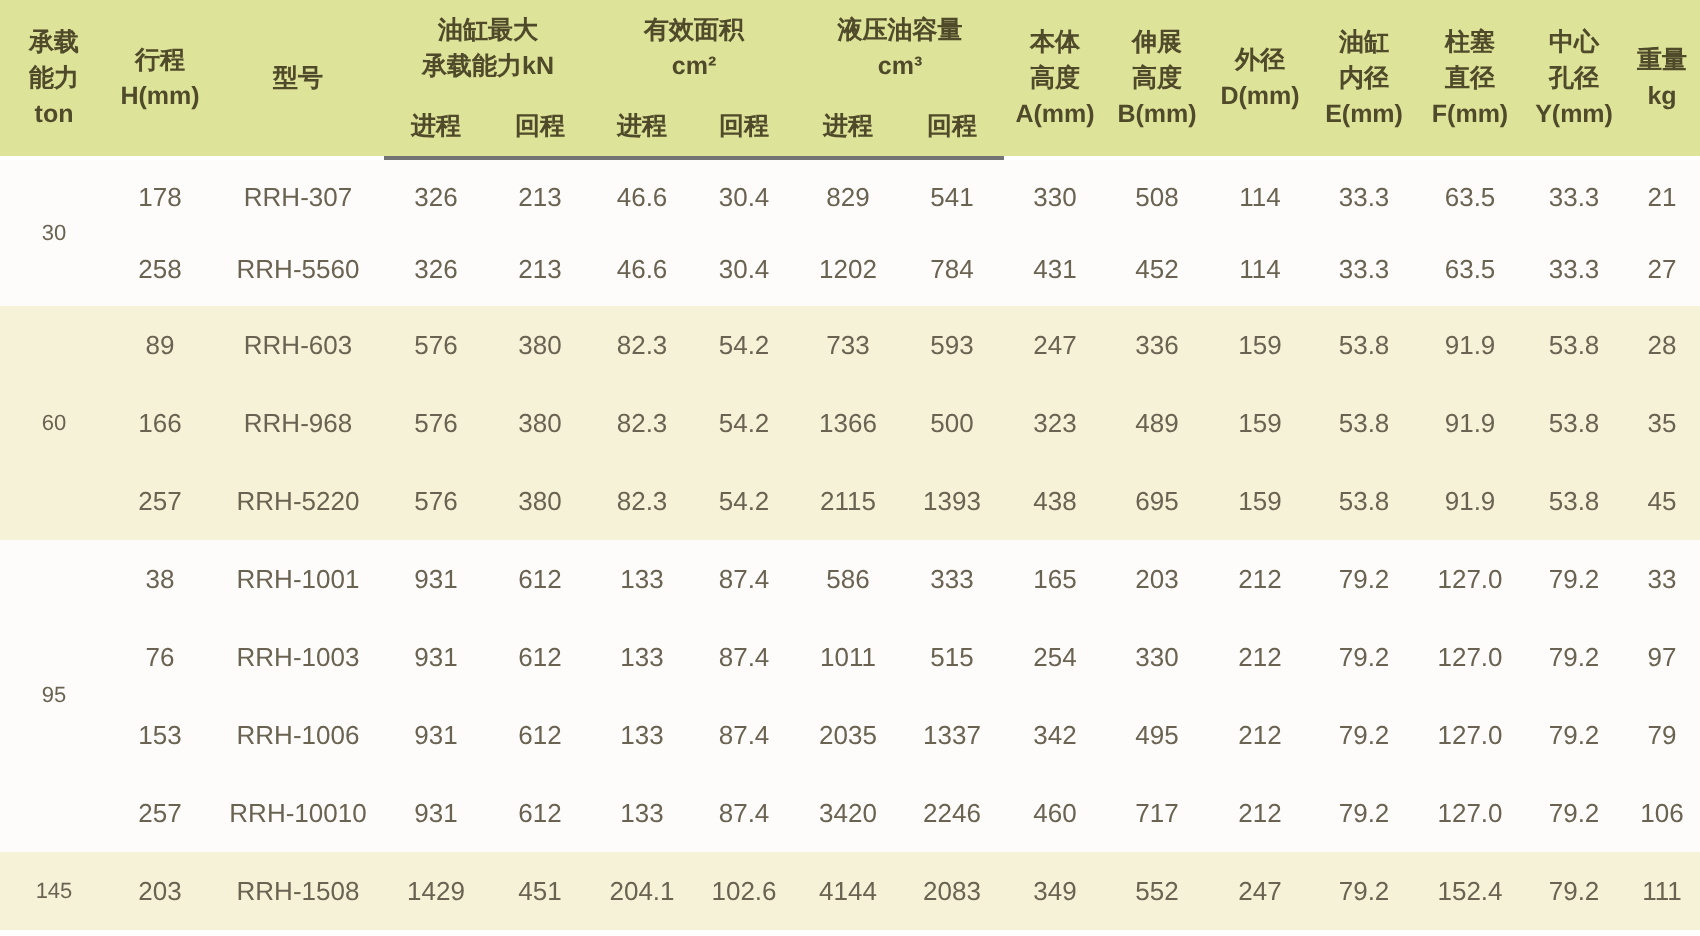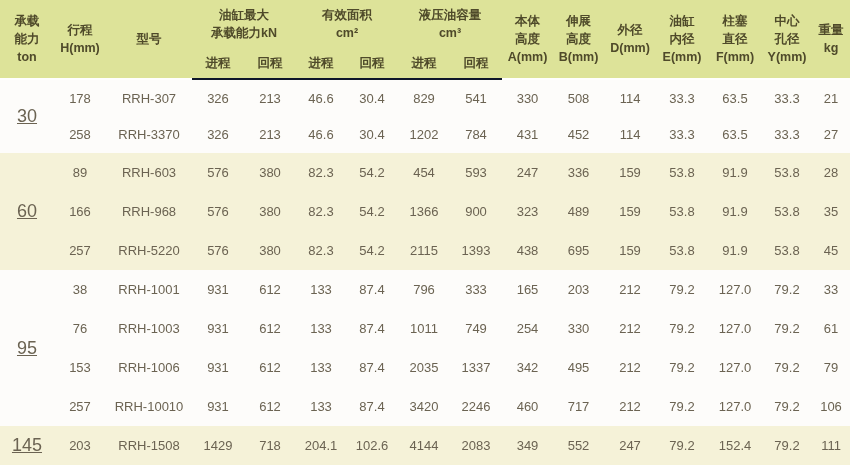--- a/index.html
+++ b/index.html
@@ -30,32 +30,32 @@
   }
   thead th {
     background: #dde399;
     color: #4f4a2a;
     font-weight: bold;
     font-size: 12.5px;
     line-height: 1.45;
     white-space: pre-line;
   }
   thead tr.header-row-1 th { height: 48px; }
-  thead tr.header-row-2 th { height: 30px; border-bottom: 2px solid #0f172a; }
+  thead tr.header-row-2 th { height: 30px; border-bottom: 2px solid #737373; }
   thead th[rowspan] { border-bottom: 2px solid #ffffff; }
   tbody td {
     color: #6b6352;
     font-size: 13px;
     font-weight: normal;
   }
   tbody tr { height: 39px; }
   tbody tr.g0 { height: 37px; }
   tbody tr.light td { background: #fdfcfa; }
   tbody tr.tint td { background: #f5f2d8; }
-  td.cap { font-size: 18px; text-decoration: underline; }
+  td.cap { font-size: 11px; }
 </style>
 </head>
 <body>
 
 <div class="spec-table-wrap">
   <table class="spec-table">
     <colgroup>
       <col style="width:54px">
         <col style="width:52px">
         <col style="width:86px">
@@ -130,21 +130,21 @@
           <td>330</td>
           <td>508</td>
           <td>114</td>
           <td>33.3</td>
           <td>63.5</td>
           <td>33.3</td>
           <td>21</td>
         </tr>
         <tr class="light g0">
           <td>258</td>
-          <td>RRH-3370</td>
+          <td>RRH-5560</td>
           <td>326</td>
           <td>213</td>
           <td>46.6</td>
           <td>30.4</td>
           <td>1202</td>
           <td>784</td>
           <td>431</td>
           <td>452</td>
           <td>114</td>
           <td>33.3</td>
@@ -153,39 +153,39 @@
           <td>27</td>
         </tr>
         <tr class="tint g1">
           <td rowspan="3" class="cap">60</td>
           <td>89</td>
           <td>RRH-603</td>
           <td>576</td>
           <td>380</td>
           <td>82.3</td>
           <td>54.2</td>
-          <td>454</td>
+          <td>733</td>
           <td>593</td>
           <td>247</td>
           <td>336</td>
           <td>159</td>
           <td>53.8</td>
           <td>91.9</td>
           <td>53.8</td>
           <td>28</td>
         </tr>
         <tr class="tint g1">
           <td>166</td>
           <td>RRH-968</td>
           <td>576</td>
           <td>380</td>
           <td>82.3</td>
           <td>54.2</td>
           <td>1366</td>
-          <td>900</td>
+          <td>500</td>
           <td>323</td>
           <td>489</td>
           <td>159</td>
           <td>53.8</td>
           <td>91.9</td>
           <td>53.8</td>
           <td>35</td>
         </tr>
         <tr class="tint g1">
           <td>257</td>
@@ -205,46 +205,46 @@
           <td>45</td>
         </tr>
         <tr class="light g2">
           <td rowspan="4" class="cap">95</td>
           <td>38</td>
           <td>RRH-1001</td>
           <td>931</td>
           <td>612</td>
           <td>133</td>
           <td>87.4</td>
-          <td>796</td>
+          <td>586</td>
           <td>333</td>
           <td>165</td>
           <td>203</td>
           <td>212</td>
           <td>79.2</td>
           <td>127.0</td>
           <td>79.2</td>
           <td>33</td>
         </tr>
         <tr class="light g2">
           <td>76</td>
           <td>RRH-1003</td>
           <td>931</td>
           <td>612</td>
           <td>133</td>
           <td>87.4</td>
           <td>1011</td>
-          <td>749</td>
+          <td>515</td>
           <td>254</td>
           <td>330</td>
           <td>212</td>
           <td>79.2</td>
           <td>127.0</td>
           <td>79.2</td>
-          <td>61</td>
+          <td>97</td>
         </tr>
         <tr class="light g2">
           <td>153</td>
           <td>RRH-1006</td>
           <td>931</td>
           <td>612</td>
           <td>133</td>
           <td>87.4</td>
           <td>2035</td>
           <td>1337</td>
@@ -271,21 +271,21 @@
           <td>79.2</td>
           <td>127.0</td>
           <td>79.2</td>
           <td>106</td>
         </tr>
         <tr class="tint g3">
           <td rowspan="1" class="cap">145</td>
           <td>203</td>
           <td>RRH-1508</td>
           <td>1429</td>
-          <td>718</td>
+          <td>451</td>
           <td>204.1</td>
           <td>102.6</td>
           <td>4144</td>
           <td>2083</td>
           <td>349</td>
           <td>552</td>
           <td>247</td>
           <td>79.2</td>
           <td>152.4</td>
           <td>79.2</td>

